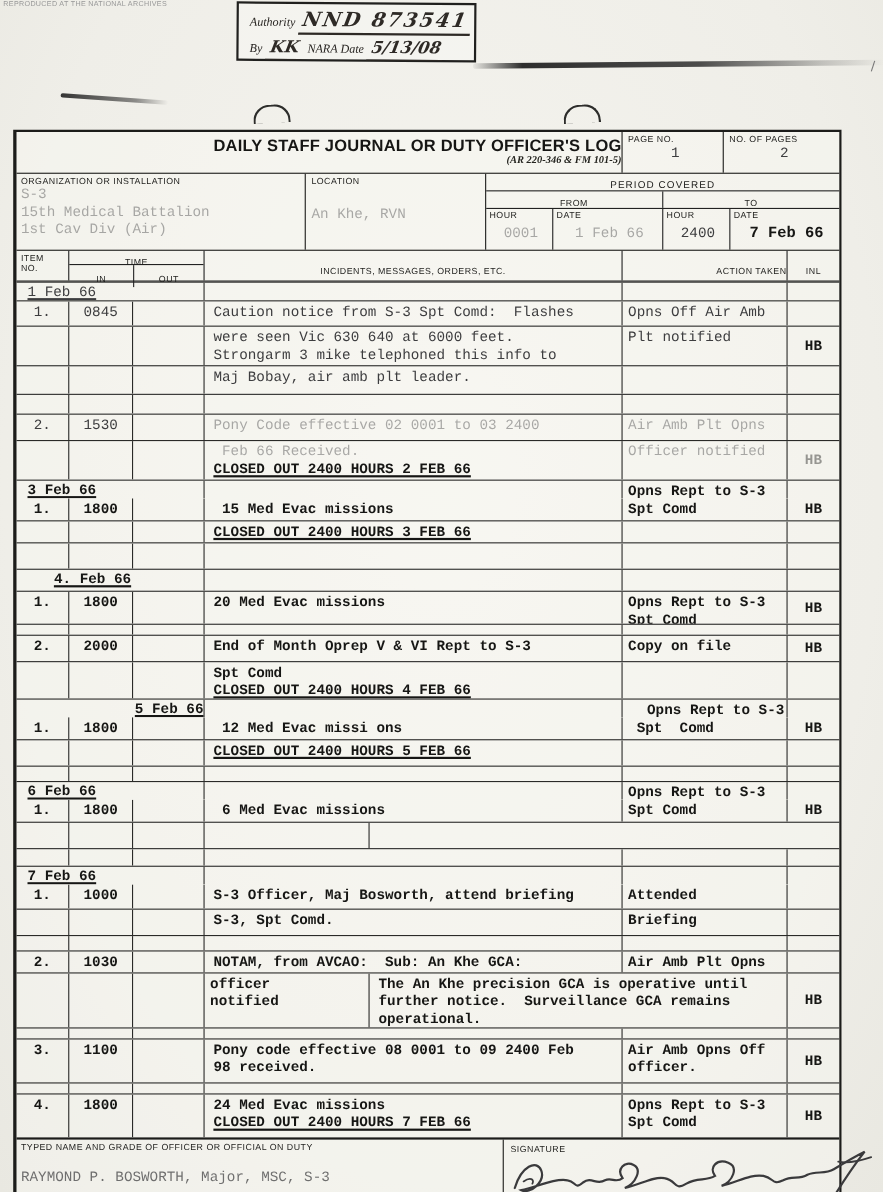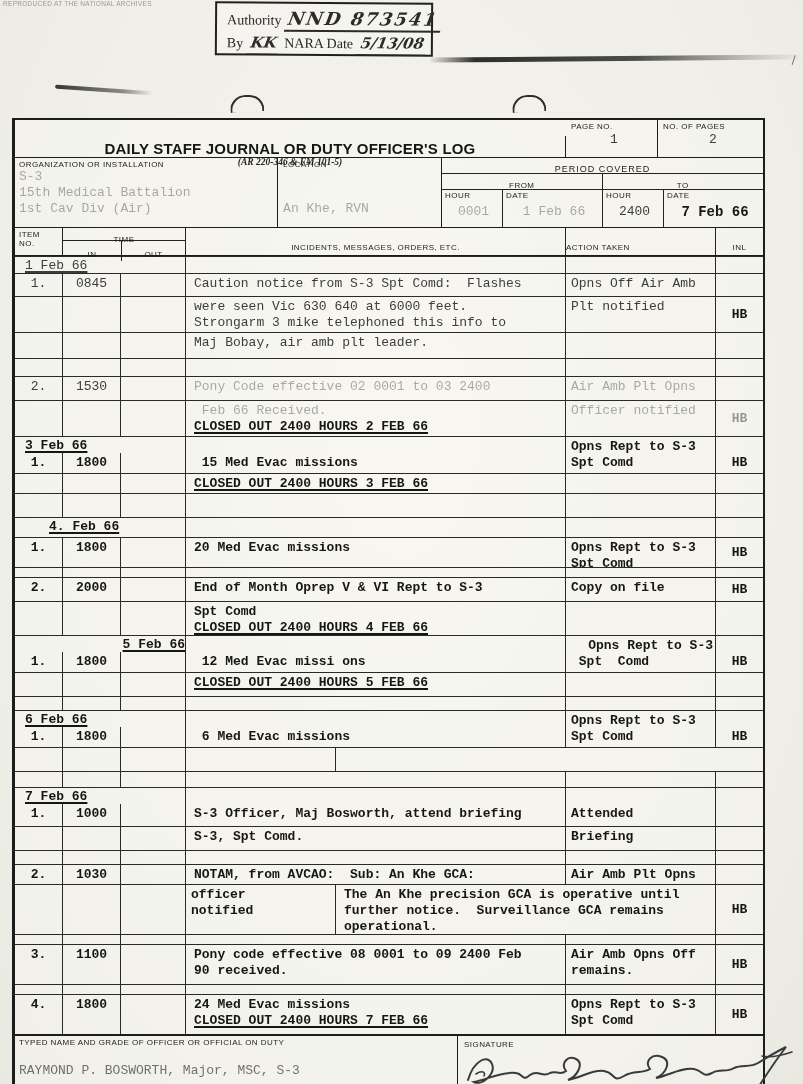--- a/index.html
+++ b/index.html
@@ -4,21 +4,21 @@
 <style>
   html,body{margin:0;padding:0;}
   .page{position:relative;width:803px;height:1084px;overflow:hidden;
     background:#f1f0ea;
     background-image:radial-gradient(ellipse at 50% 40%, #f5f4ef 0%, #efeee8 70%, #e9e8e1 100%);
     font-family:"Liberation Sans",sans-serif;}
   .repro{position:absolute;left:3px;top:0;font-size:6.5px;color:#999;letter-spacing:.3px;}
   
   .stamp{position:absolute;left:215px;top:2px;width:218px;height:54px;border:2.5px solid #20201e;
     transform:rotate(.4deg);padding:4px 0 0 10px;box-sizing:border-box;background:rgba(255,255,255,.25);}
-  .stamp .printed{font-family:"Liberation Serif",serif;font-size:14px;color:#2a2724;}
+  .stamp .printed{font-family:"Liberation Serif",serif;font-size:11px;color:#2a2724;font-style:italic;}
   .hand{font-family:"DejaVu Serif",serif;font-style:italic;color:#2e2a26;}
   .hand.big{font-size:18px;font-weight:bold;letter-spacing:2px;border-bottom:2px solid #2e2a26;transform:skewX(-10deg);display:inline-block;padding:0 4px 0 2px;}
   .hand.med{font-size:15px;font-weight:bold;border-bottom:1.8px solid #2e2a26;transform:skewX(-10deg);display:inline-block;padding:0 3px;}
   .s-line{white-space:nowrap;line-height:22px;}
   
   .streak1{position:absolute;left:430px;top:56px;width:374px;height:5px;border-radius:3px;transform:rotate(-.5deg);
     background:linear-gradient(90deg,rgba(30,30,30,.05),rgba(25,25,25,.9) 12%,rgba(35,35,35,.8) 55%,rgba(60,60,60,.25) 85%,rgba(60,60,60,0));}
   .streak2{position:absolute;left:55px;top:88px;width:98px;height:4px;border-radius:2px;transform:rotate(4deg);
     background:linear-gradient(90deg,rgba(20,20,20,.85),rgba(40,40,40,.5) 70%,rgba(40,40,40,0));}
   .arc{position:absolute;top:95px;width:30px;height:15px;border:2.5px solid #2d2d2b;border-bottom:none;border-radius:15px 15px 0 0;transform:rotate(-3deg);}
@@ -30,21 +30,21 @@
     border:2px solid #1c1c1a;border-left-width:3px;background:rgba(252,251,247,.35);}
   .lbl{font-size:8px;letter-spacing:.45px;color:#1d1d1b;font-family:"Liberation Sans",sans-serif;}
   .typed{font-family:"Liberation Mono","DejaVu Sans Mono",monospace;font-size:13px;line-height:16px;color:#3d3d3f;white-space:pre;}
   .typed.b{font-weight:bold;color:#161614;}
   .typed.u{text-decoration:underline;text-decoration-thickness:2.2px;text-underline-offset:2px;}
   .typed.f{opacity:.42;}
   .frow{display:flex;box-sizing:border-box;}
   .cell{box-sizing:border-box;}
   
   .r-title{height:38px;border-bottom:1.5px solid #1c1c1a;}
-  .f-title{flex:1;text-align:center;padding-top:4px;border-right:1.5px solid #1c1c1a;margin-top:16px;}
+  .f-title{flex:1;text-align:right;padding-top:4px;border-right:1.5px solid #1c1c1a;}
   .t-main{font-weight:bold;font-size:15px;color:#161614;letter-spacing:.2px;}
   .t-sub{font-family:"Liberation Serif",serif;font-style:italic;font-weight:bold;font-size:9.5px;color:#24241f;}
   .f-page{width:92px;border-right:1.5px solid #1c1c1a;padding:2px 0 0 5px;}
   .f-pages{width:105px;padding:2px 0 0 5px;}
   .hval{text-align:center;margin-top:1px;}
   
   .r-org{height:70px;border-bottom:1.5px solid #1c1c1a;}
   .f-org{width:273px;border-right:1.5px solid #1c1c1a;padding:2px 0 0 4px;}
   .f-loc{width:170px;border-right:1.5px solid #1c1c1a;padding:2px 0 0 5px;}
   .f-period{flex:1;display:flex;flex-direction:column;}
@@ -61,21 +61,21 @@
   .v-bold{font-weight:bold;color:#0f0f0d;font-size:14px;}
   
   .jhead{display:flex;height:27px;border-bottom:1.5px solid #1c1c1a;}
   .h-item{width:48px;border-right:1px solid #222;padding:2px 0 0 4px;}
   .h-time{width:123px;border-right:1px solid #222;display:flex;flex-direction:column;}
   .h-time-top{height:12px;text-align:center;border-bottom:1px solid #222;}
   .h-time-bot{flex:1;display:flex;}
   .h-in{width:58px;border-right:1px solid #222;text-align:center;padding-top:2px;}
   .h-out{flex:1;text-align:center;padding-top:2px;}
   .h-inc{width:380px;border-right:1px solid #222;text-align:center;padding-top:8px;}
-  .h-act{width:150px;border-right:1px solid #222;text-align:left;padding-top:8px;}
+  .h-act{width:150px;border-right:1px solid #222;text-align:right;padding-top:8px;}
   .h-inl{flex:1;text-align:center;padding-top:8px;}
   
   .jrow{display:flex;border-top:1px solid #2a2a28;box-sizing:border-box;overflow:hidden;}
   .jrow.nb{border-top:none;}
   .c-no{width:48px;border-right:1px solid #2a2a28;text-align:center;padding-top:2px;}
   .c-in{width:58px;border-right:1px solid #2a2a28;text-align:center;padding-top:2px;}
   .c-out{width:65px;border-right:1px solid #2a2a28;}
   .c-date{width:171px;border-right:1px solid #2a2a28;padding:1px 0 0 10px;}
   .c-inc{width:380px;border-right:1px solid #2a2a28;padding:2px 2px 0 8px;}
   .c-act{width:150px;border-right:1px solid #2a2a28;padding:2px 2px 0 5px;}
@@ -131,21 +131,21 @@
 
     <div class="frow r-org">
       <div class="cell f-org">
         <div class="lbl">ORGANIZATION OR INSTALLATION</div>
         <div class="typed f">S-3</div>
         <div class="typed f">15th Medical Battalion</div>
         <div class="typed f">1st Cav Div (Air)</div>
       </div>
       <div class="cell f-loc">
         <div class="lbl">LOCATION</div>
-        <div class="typed f" style="margin-top:32px">An Khe, RVN</div>
+        <div class="typed f" style="margin-top:18px">An Khe, RVN</div>
       </div>
       <div class="cell f-period">
         <div class="pc-head">
           <span class="lbl">PERIOD COVERED</span>
         </div>
         <div class="pc-ft">
           <div class="cell"><span class="lbl">FROM</span></div>
           <div class="cell"><span class="lbl">TO</span></div>
         </div>
         <div class="pc-vals">
@@ -562,25 +562,25 @@
         <div class="jrow" style="height: 40px;">
           <div class="cell c-no">
             <div class="typed b">3.</div>
           </div>
           <div class="cell c-in">
             <div class="typed b">1100</div>
           </div>
           <div class="cell c-out"></div>
           <div class="cell c-inc">
             <div class="typed b">Pony code effective 08 0001 to 09 2400 Feb</div>
-            <div class="typed b">90 received.</div>
+            <div class="typed b">98 received.</div>
           </div>
           <div class="cell c-act">
             <div class="typed b">Air Amb Opns Off</div>
-            <div class="typed b">remains.</div>
+            <div class="typed b">officer.</div>
           </div>
           <div class="cell c-inl">
             <div class="typed b">HB</div>
           </div>
         </div>
         <div class="jrow" style="height: 10px;">
           <div class="cell c-no"></div>
           <div class="cell c-in"></div>
           <div class="cell c-out"></div>
           <div class="cell c-inc"></div>

